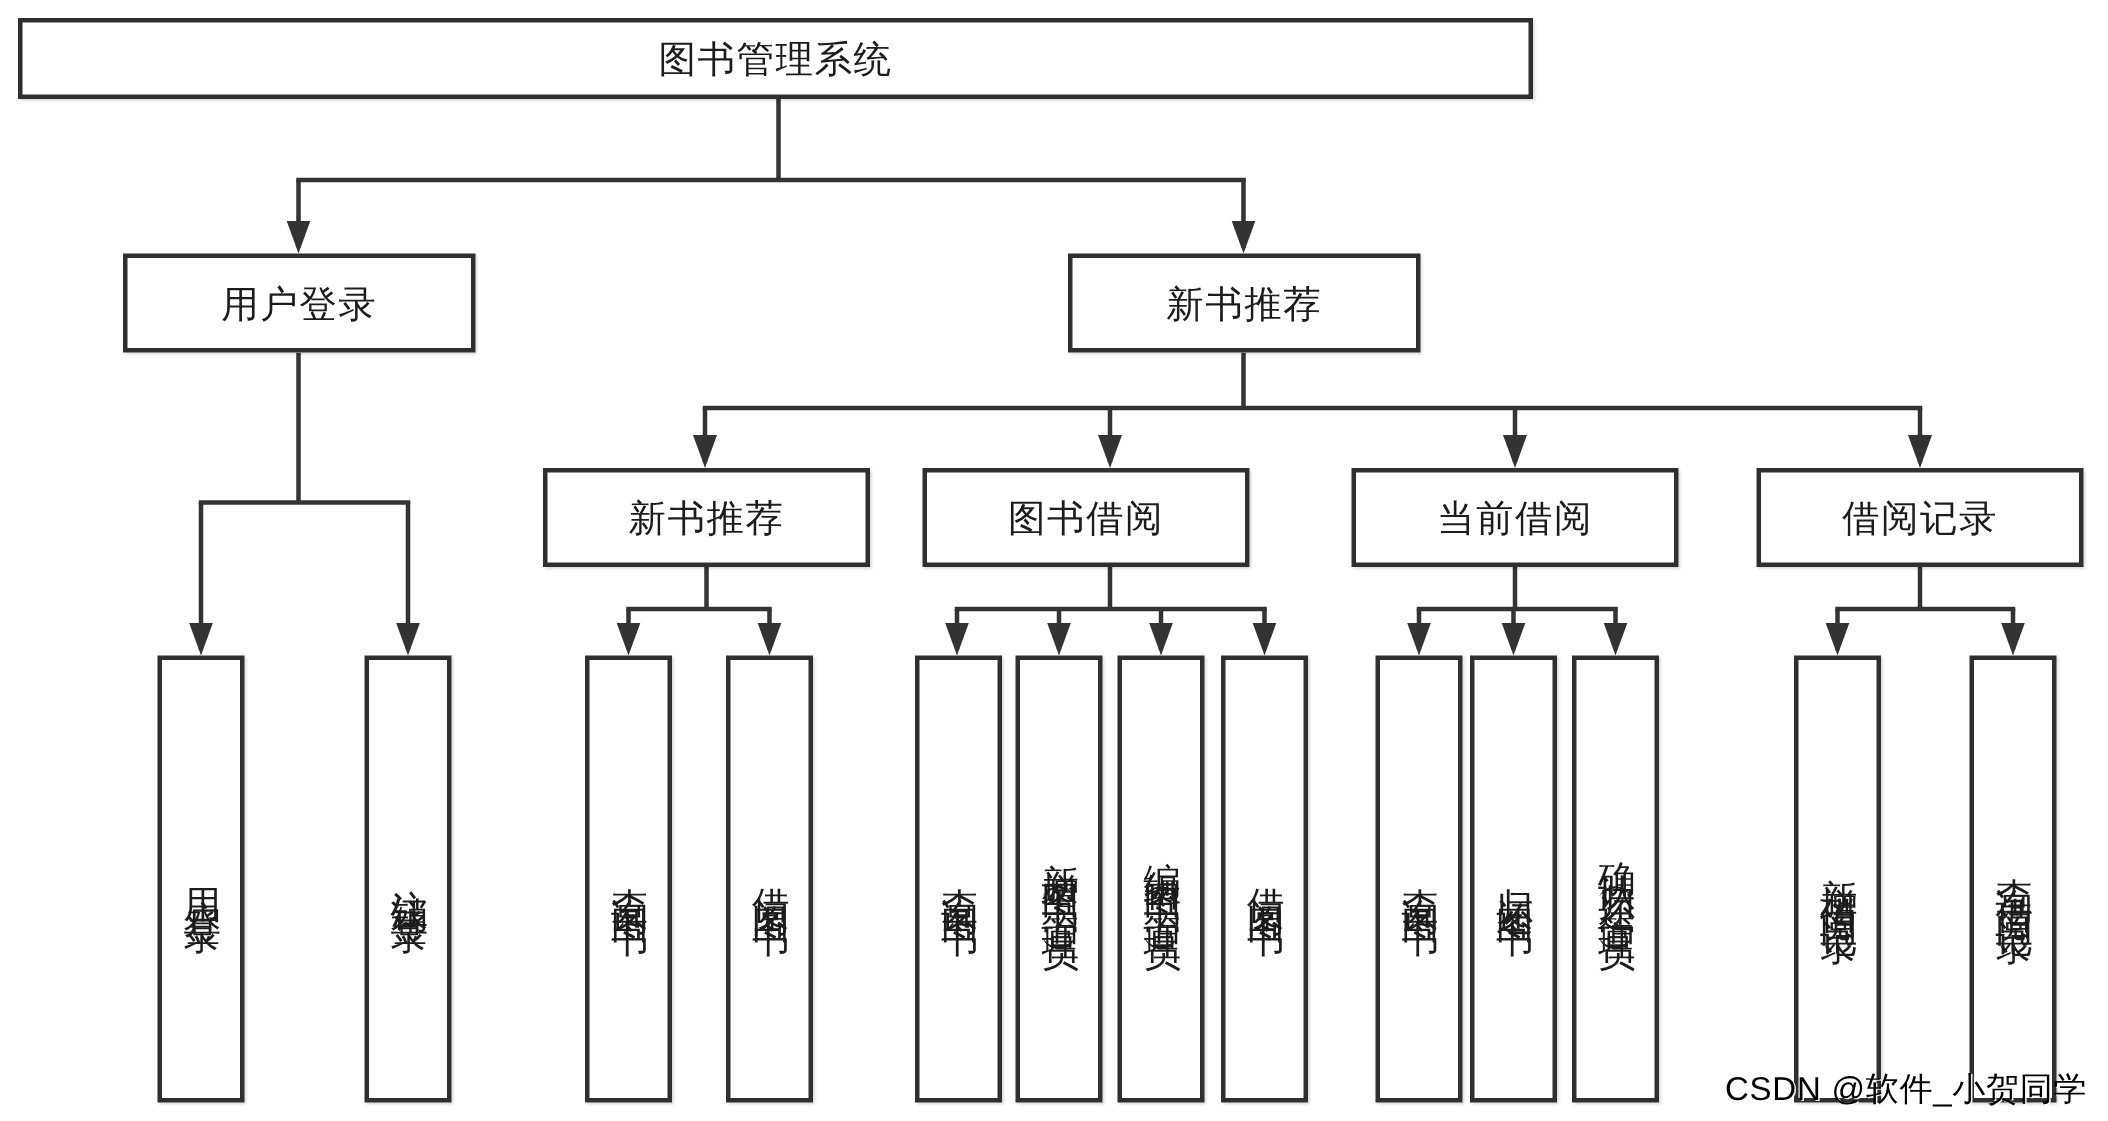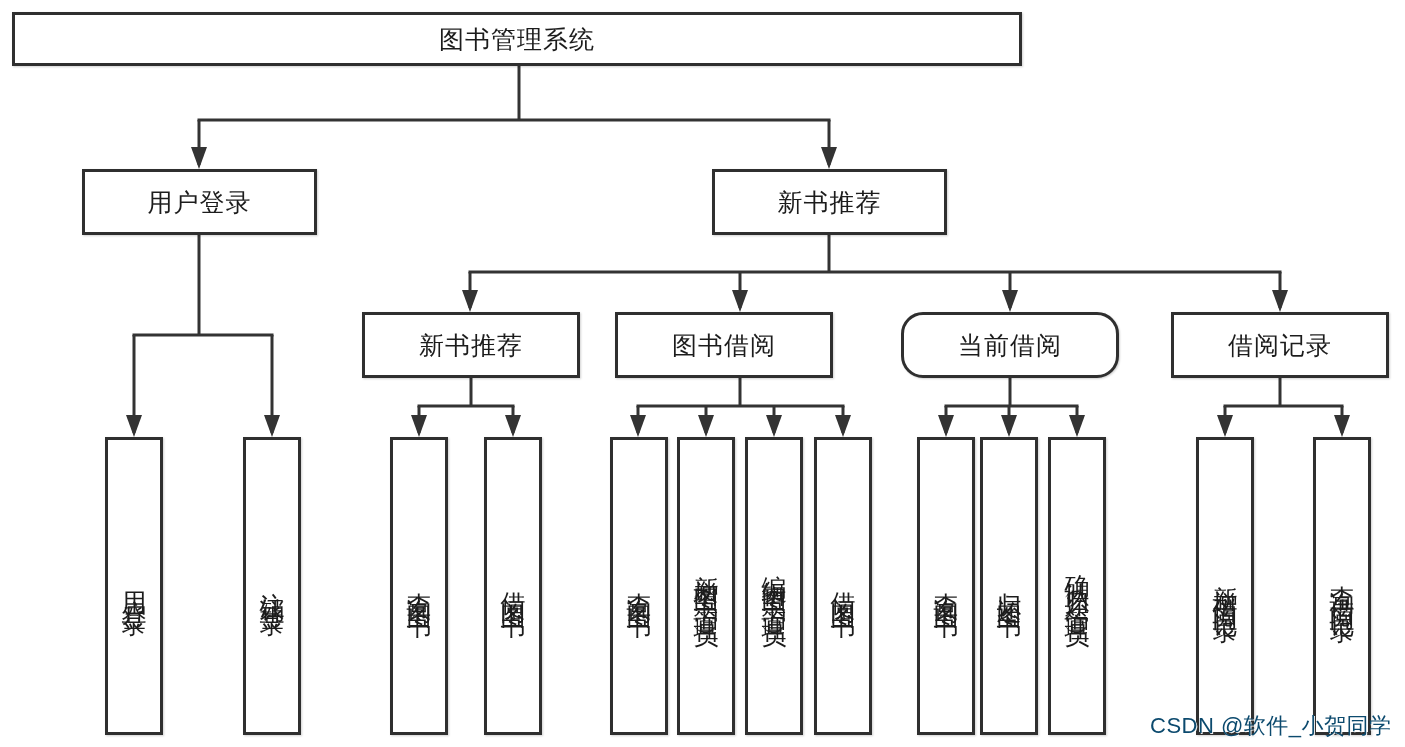--- a/index.html
+++ b/index.html
@@ -45,21 +45,21 @@
     line-height: 1.15;
     letter-spacing: 7px;
     white-space: nowrap;
   }
   .watermark {
     position: absolute;
     left: 1150px;
     top: 711px;
     font-size: 22px;
     letter-spacing: 0.5px;
-    color: #0c4a6e;
+    color: #000000;
     text-shadow: 1px 1px 0 rgba(255,255,255,0.9);
     white-space: nowrap;
     z-index: 5;
   }
 </style>
 </head>
 <body>
 
 <div class="stage">
 
@@ -123,21 +123,21 @@
   <div class="node" style="left:712px; top:169px; width:235px; height:66px;">
     <span class="hlabel">新书推荐</span>
   </div>
 
   <div class="node" style="left:362px; top:312px; width:218px; height:66px;">
     <span class="hlabel">新书推荐</span>
   </div>
   <div class="node" style="left:615px; top:312px; width:218px; height:66px;">
     <span class="hlabel">图书借阅</span>
   </div>
-  <div class="node" style="left:901px; top:312px; width:218px; height:66px;border-radius:22px;">
+  <div class="node" style="left:901px; top:312px; width:218px; height:66px;">
     <span class="hlabel">当前借阅</span>
   </div>
   <div class="node" style="left:1171px; top:312px; width:218px; height:66px;align-items:center;">
     <span class="hlabel">借阅记录</span>
   </div>
 
   <div class="node" style="left:105px; top:437px; width:58px; height:298px;">
     <span class="vlabel">用户登录</span>
   </div>
   <div class="node" style="left:243px; top:437px; width:58px; height:298px;">

